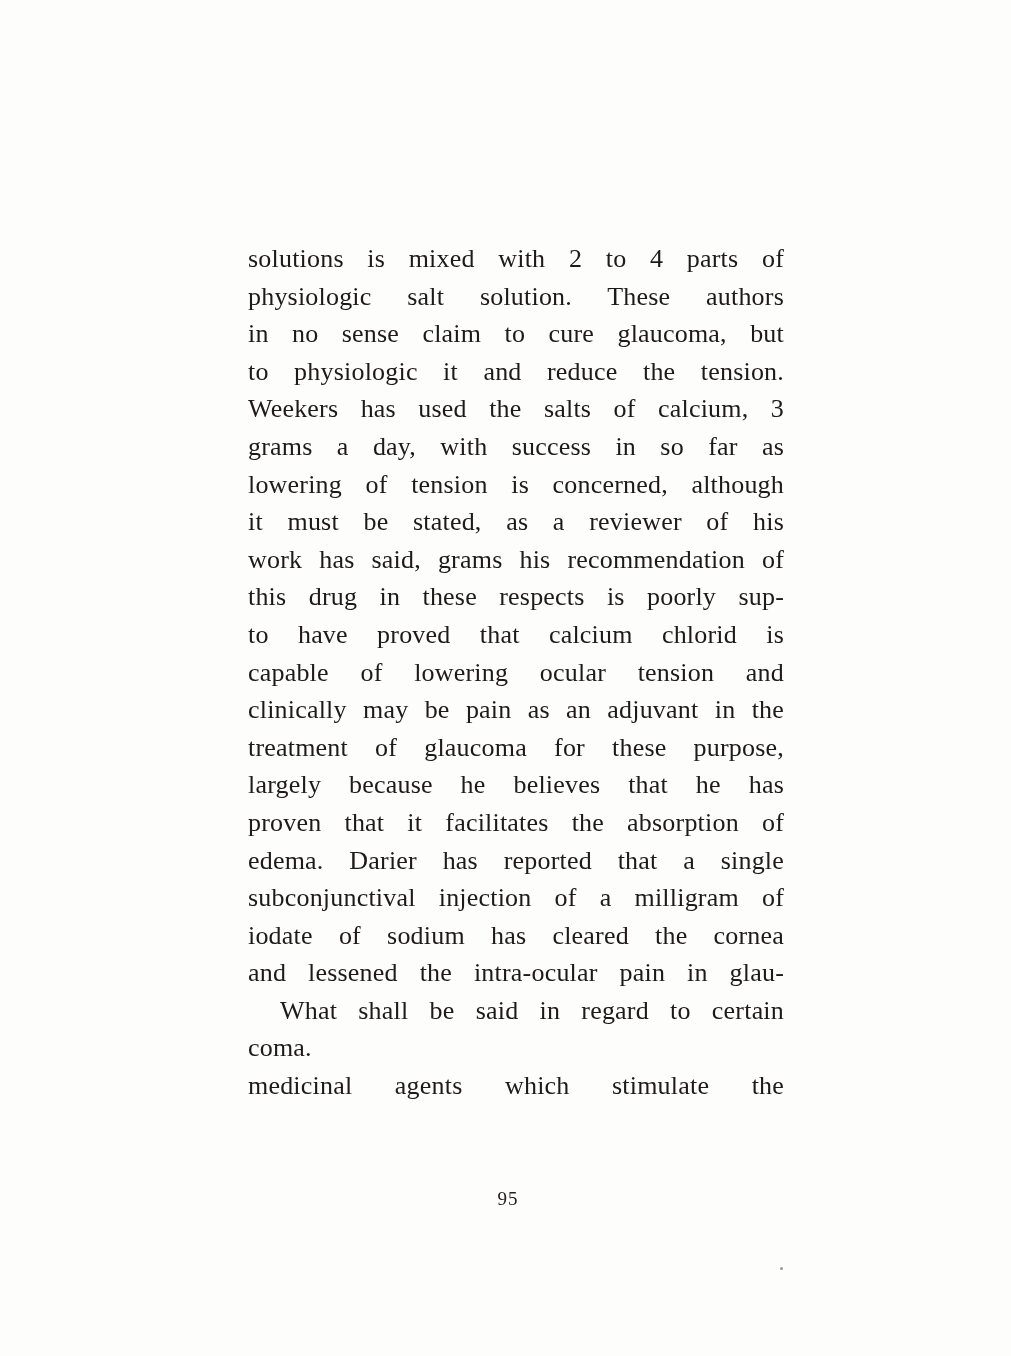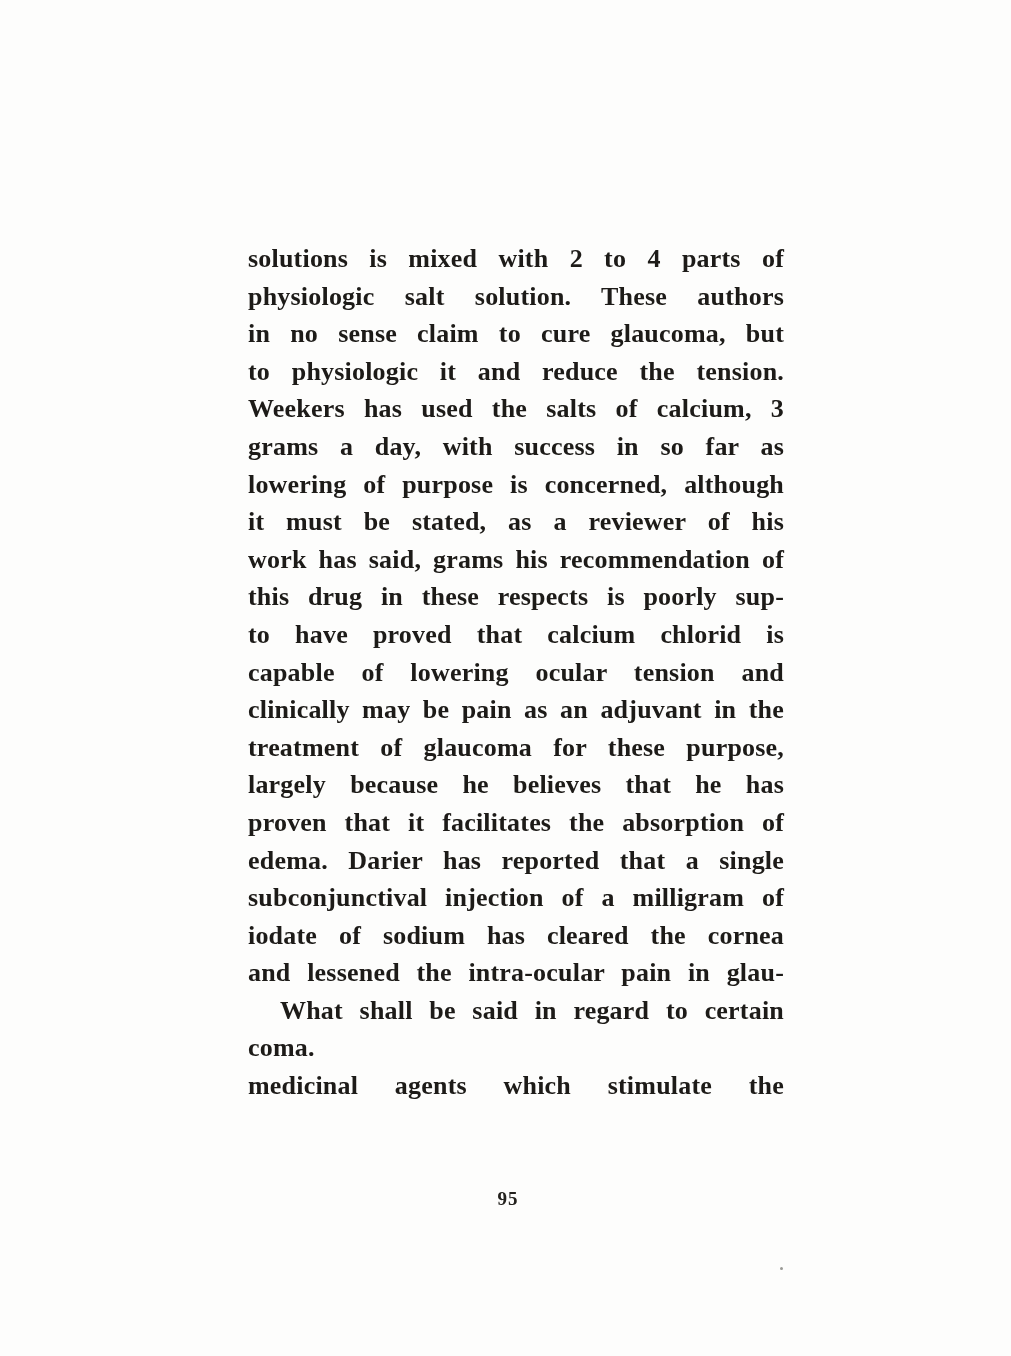--- a/index.html
+++ b/index.html
@@ -12,21 +12,20 @@
     background: #fdfdfc;
     position: relative;
     overflow: hidden;
     font-family: "Liberation Serif", "DejaVu Serif", serif;
     color: #1d1b18;
   }
   .page {
     position: absolute;
     inset: 0;
     background: #fdfdfc;
-    font-weight: bold;
   }
   .text-block {
     position: absolute;
     left: 248px;
     top: 240px;
     width: 536px;
     font-size: 26px;
     line-height: 37.6px;
     letter-spacing: 0.2px;
   }
@@ -65,21 +64,21 @@
 <body>
 
 <div class="page">
   <div class="text-block">
       <div class="line justified">solutions is mixed with 2 to 4 parts of</div>
       <div class="line justified">physiologic salt solution. These authors</div>
       <div class="line justified">in no sense claim to cure glaucoma, but</div>
       <div class="line justified">to physiologic it and reduce the tension.</div>
       <div class="line justified">Weekers has used the salts of calcium, 3</div>
       <div class="line justified">grams a day, with success in so far as</div>
-      <div class="line justified">lowering of purpose is concerned, although</div>
+      <div class="line justified">lowering of tension is concerned, although</div>
       <div class="line justified">it must be stated, as a reviewer of his</div>
       <div class="line justified">work has said, grams his recommendation of</div>
       <div class="line justified">this drug in these respects is poorly sup-</div>
       <div class="line justified">to have proved that calcium chlorid is</div>
       <div class="line justified">capable of lowering ocular tension and</div>
       <div class="line justified">clinically may be pain as an adjuvant in the</div>
       <div class="line justified">treatment of glaucoma for these purpose,</div>
       <div class="line justified">largely because he believes that he has</div>
       <div class="line justified">proven that it facilitates the absorption of</div>
       <div class="line justified">edema. Darier has reported that a single</div>

